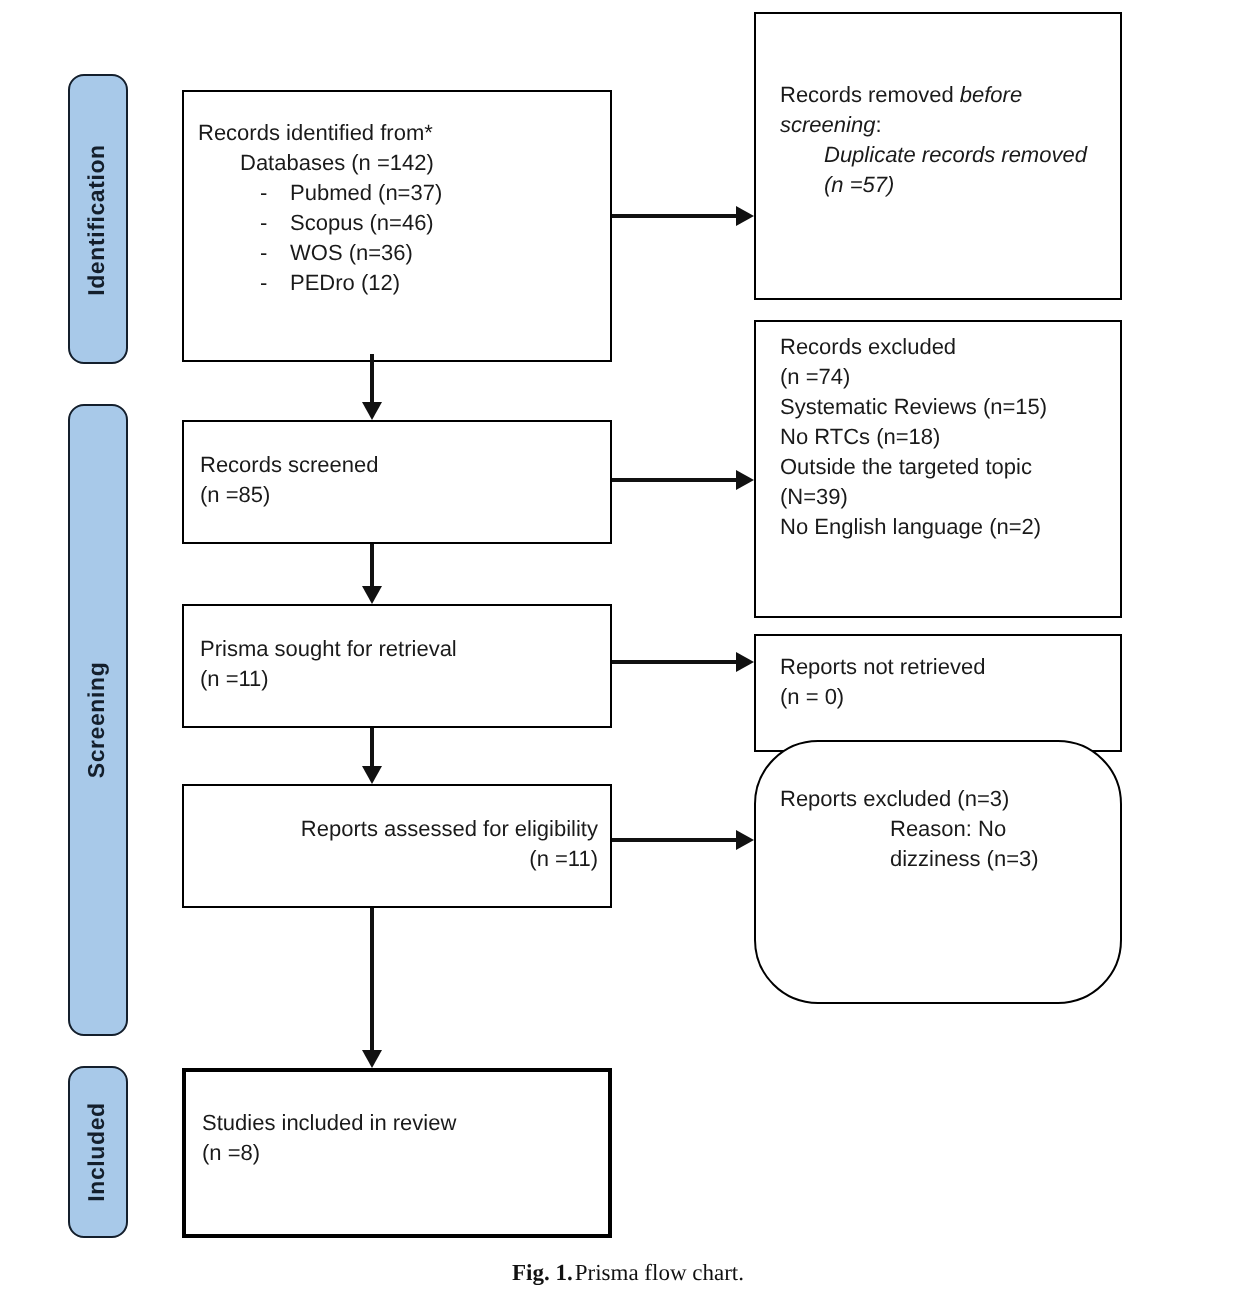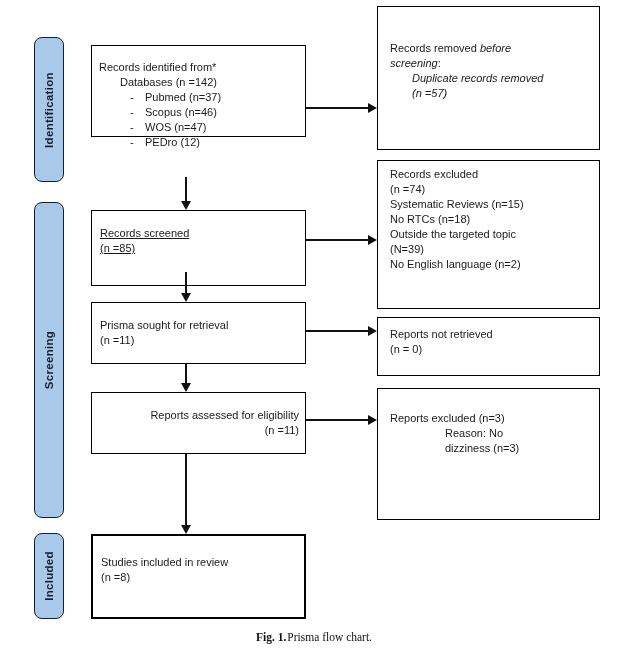--- a/index.html
+++ b/index.html
@@ -40,32 +40,32 @@
   .box {
     position: absolute;
     background: #FFFFFF;
     border: 1.4px solid #000000;
     box-sizing: border-box;
     font-size: 11px;
     line-height: 15px;
     color: #1A1A1A;
   }
   .col-left  { left: 91px;  width: 215px; }
-  .col-right { left: 377px; width: 223px; }
-
-  #box-identified     { top: 45px;  height: 92px; padding: 14px 6px 0 7px; }
-  #box-screened       { top: 210px; height: 76px;  padding: 15px 6px 0 8px; text-decoration: underline; }
+  .col-right { left: 377px; width: 184px; }
+
+  #box-identified     { top: 45px;  height: 136px; padding: 14px 6px 0 7px; }
+  #box-screened       { top: 210px; height: 62px;  padding: 15px 6px 0 8px; }
   #box-sought         { top: 302px; height: 62px;  padding: 15px 6px 0 8px; }
   #box-assessed       { top: 392px; height: 62px;  padding: 15px 6px 0 8px; text-align: right; }
   #box-included-final { top: 534px; height: 85px;  padding: 19px 6px 0 8px; border-width: 2.4px; }
 
   #box-removed          { top: 6px;   height: 144px; padding: 34px 8px 0 12px; }
   #box-excluded         { top: 160px; height: 149px; padding: 6px 4px 17px 12px; }
   #box-not-retrieved    { top: 317px; height: 59px;  padding: 9px 8px 0 12px; }
-  #box-reports-excluded { top: 388px; height: 132px; padding: 22px 8px 0 12px; }
+  #box-reports-excluded { top: 370px; height: 132px; padding: 22px 8px 0 12px; border-radius: 32px; }
 
   .indent-db   { margin-left: 21px; }
   .list        { margin-left: 31px; }
   .li          { display: flex; }
   .li .dash    { width: 15px; flex: 0 0 15px; }
   .indent-dup  { margin-left: 22px; font-style: italic; }
   .indent-reason { margin-left: 55px; }
   .it { font-style: italic; }
 
   
@@ -137,21 +137,21 @@
       <div class="li">
         <span class="dash">-</span>
         <span>Pubmed (n=37)</span>
       </div>
       <div class="li">
         <span class="dash">-</span>
         <span>Scopus (n=46)</span>
       </div>
       <div class="li">
         <span class="dash">-</span>
-        <span>WOS (n=47)</span>
+        <span>WOS (n=36)</span>
       </div>
       <div class="li">
         <span class="dash">-</span>
         <span>PEDro (12)</span>
       </div>
     </div>
   </div>
 
   <div class="box col-left" id="box-screened">
     <div>Records screened</div>

